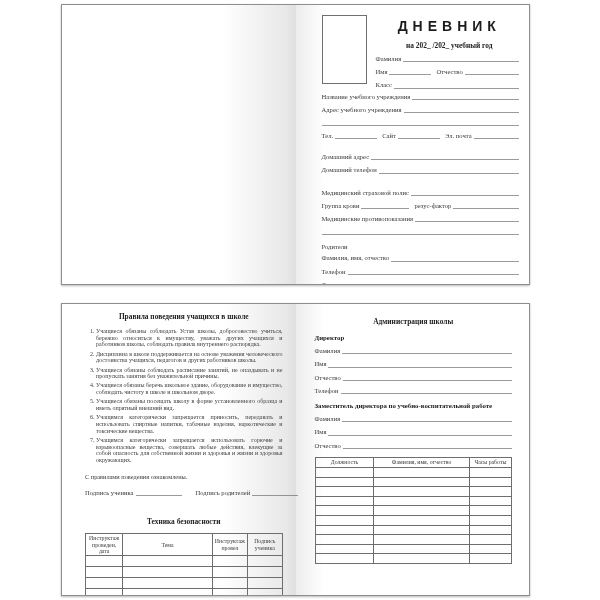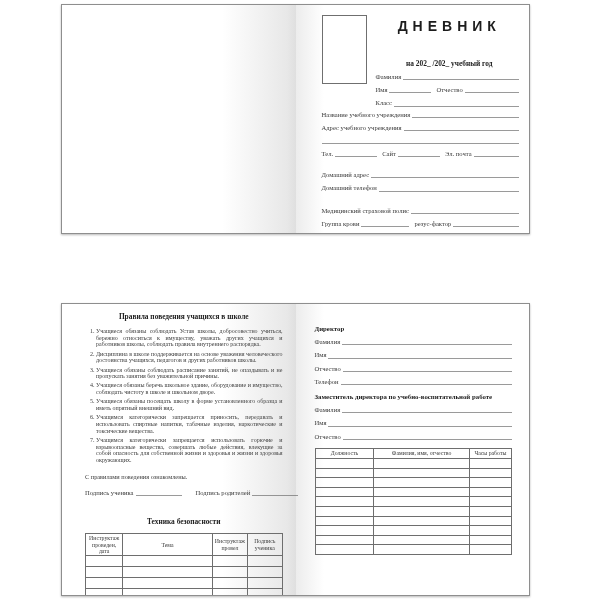--- a/index.html
+++ b/index.html
@@ -14,21 +14,21 @@
 
   .spread {
     position: absolute;
     left: 61px;
     width: 469px;
     background: #ffffff;
     border: 1px solid #8e8e8e;
     box-shadow: 0 1px 2px rgba(0,0,0,0.28);
     overflow: hidden;
   }
-  #spread-top    { top: 4px;   height: 230px; }
+  #spread-top    { top: 4px;   height: 281px; }
   #spread-bottom { top: 303px; height: 293px; }
 
   
   .spread::before {
     content: ""; position: absolute; top: 0; bottom: 0; right: 50%; width: 74px;
     background: linear-gradient(to right, rgba(110,110,110,0) 0%, rgba(110,110,110,0.16) 88%, rgba(110,110,110,0.22) 100%);
     pointer-events: none; z-index: 2;
   }
   .spread::after {
     content: ""; position: absolute; top: 0; bottom: 0; left: 50%; width: 28px;
@@ -53,21 +53,21 @@
   #page-title-form { padding: 0 10px 0 26px; }
   .photo-box {
     position: absolute; left: 26px; top: 10px; width: 45px; height: 69px;
     border: 1px solid #6f6f6f; background: #fff;
   }
   .title-wrap { margin-left: 58px; text-align: center; padding-top: 13px; }
   .diary-title {
     font-family: "Liberation Sans", sans-serif;
     font-weight: bold; font-size: 14px; letter-spacing: 5px; color: #1c1c1c;
   }
-  .diary-subtitle { font-size: 7.4px; font-weight: bold; margin-top: 25px; color: #222; }
+  .diary-subtitle { font-size: 7.4px; font-weight: bold; margin-top: 7px; color: #222; }
   .indent { margin-left: 54px; }
   .mt4  { margin-top: 4px; }  .mt8  { margin-top: 8px; } .mt14 { margin-top: 14px; }
   .mt15 { margin-top: 15px; } .mt5  { margin-top: 5px; }
 
   
   #page-rules { padding: 8px 13px 0 23px; }
   .center-heading { text-align: center; font-weight: bold; font-size: 7.4px; color: #222; }
   ol.rules {
     margin-top: 7px; padding-left: 11px;
     font-size: 6px; line-height: 6.7px; text-align: justify; color: #3c3c3c;
@@ -251,20 +251,21 @@
             <td></td>
             <td></td>
             <td></td>
             <td></td>
           </tr>
         </tbody>
     </table>
   </div>
 
   <div class="page right" id="page-admin">
+    <div class="center-heading">Администрация школы</div>
 
     <div class="fr mt8">
       <span class="lb bold">Директор</span>
     </div>
     <div class="fr">
       <span class="lb">Фамилия</span>
       <span class="ul"></span>
     </div>
     <div class="fr">
       <span class="lb">Имя</span>

